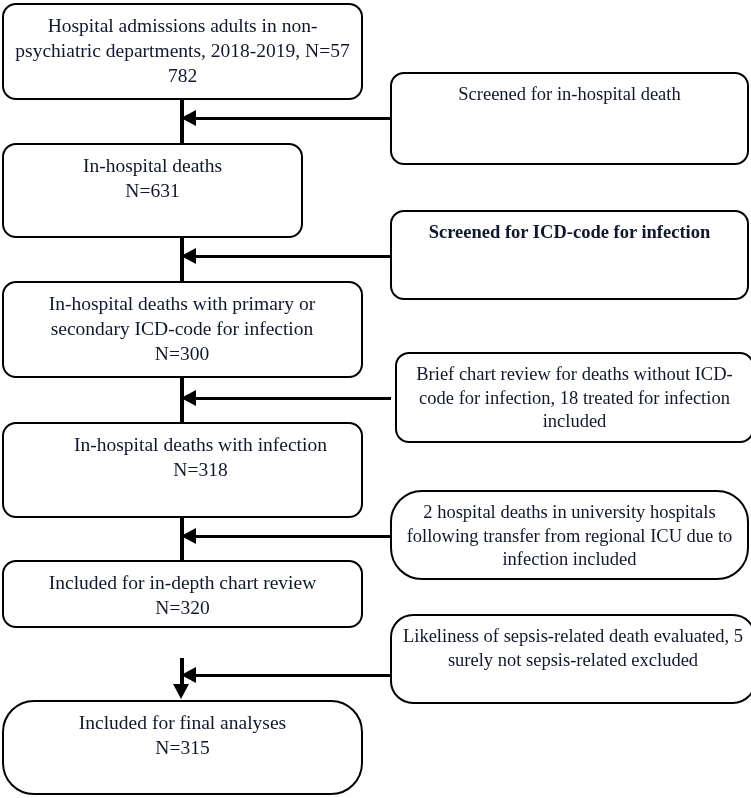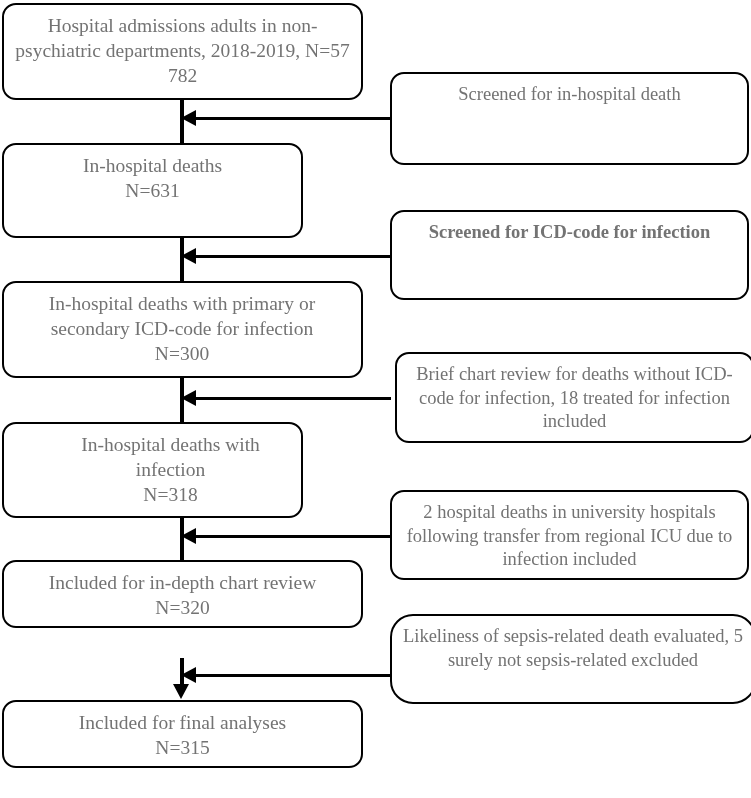--- a/index.html
+++ b/index.html
@@ -7,21 +7,21 @@
     margin: 0;
     padding: 0;
     background: #ffffff;
   }
   #flowchart-root {
     position: relative;
     width: 751px;
     height: 798px;
     background: #ffffff;
     font-family: "Liberation Serif", "DejaVu Serif", serif;
-    color: #737373;
+    color: #0f172a;
     overflow: hidden;
   }
   .flow-box {
     position: absolute;
     box-sizing: border-box;
     border: 2.5px solid #000000;
     border-radius: 14px;
     background: #ffffff;
     text-align: center;
     line-height: 1.28;
@@ -69,36 +69,36 @@
 <div id="flowchart-root">
 
   <div class="flow-box main-box" style="left:2px; top:3px; width:361px; height:97px;">Hospital admissions adults in non-psychiatric departments, 2018-2019, N=57 782</div>
 
   <div class="flow-box main-box" style="left:2px; top:143px; width:301px; height:95px;">In-hospital deaths
 N=631</div>
 
   <div class="flow-box main-box" style="left:2px; top:281px; width:361px; height:97px;padding-left:7px;">In-hospital deaths with primary or secondary ICD-code for infection
 N=300</div>
 
-  <div class="flow-box main-box" style="left:2px; top:422px; width:301px; height:96px;padding-left:44px;">In-hospital deaths with infection
+  <div class="flow-box main-box" style="left:2px; top:422px; width:361px; height:96px;padding-left:44px;">In-hospital deaths with infection
 N=318</div>
 
   <div class="flow-box main-box" style="left:2px; top:560px; width:361px; height:68px;">Included for in-depth chart review
 N=320</div>
 
-  <div class="flow-box main-box" style="left:2px; top:700px; width:361px; height:68px;">Included for final analyses
+  <div class="flow-box main-box" style="left:2px; top:700px; width:361px; height:95px;border-radius:32px;">Included for final analyses
 N=315</div>
 
   <div class="flow-box side-box" style="left:390px; top:72px; width:359px; height:93px;text-align:center;">Screened for in-hospital death</div>
 
   <div class="flow-box side-box" style="left:390px; top:210px; width:359px; height:90px;font-weight:bold;">Screened for ICD-code for infection</div>
 
   <div class="flow-box side-box" style="left:395px; top:352px; width:359px; height:91px;">Brief chart review for deaths without ICD-code for infection, 18 treated for infection included</div>
 
-  <div class="flow-box side-box" style="left:390px; top:490px; width:359px; height:90px;">2 hospital deaths in university hospitals following transfer from regional ICU due to infection included</div>
+  <div class="flow-box side-box" style="left:390px; top:490px; width:359px; height:90px;border-radius:32px;">2 hospital deaths in university hospitals following transfer from regional ICU due to infection included</div>
 
   <div class="flow-box side-box" style="left:390px; top:614px; width:366px; height:90px;border-radius:23px;">Likeliness of sepsis-related death evaluated, 5 surely not sepsis-related excluded</div>
 
   <div class="connector-v" style="left:180px; top:100px; height:44px;"></div>
   <div class="connector-v" style="left:180px; top:238px; height:44px;"></div>
   <div class="connector-v" style="left:180px; top:378px; height:45px;"></div>
   <div class="connector-v" style="left:180px; top:518px; height:43px;"></div>
   <div class="connector-v" style="left:180px; top:658px; height:28px;"></div>
   <div class="arrow-down" style="left:173.25px; top:684px;"></div>
 

